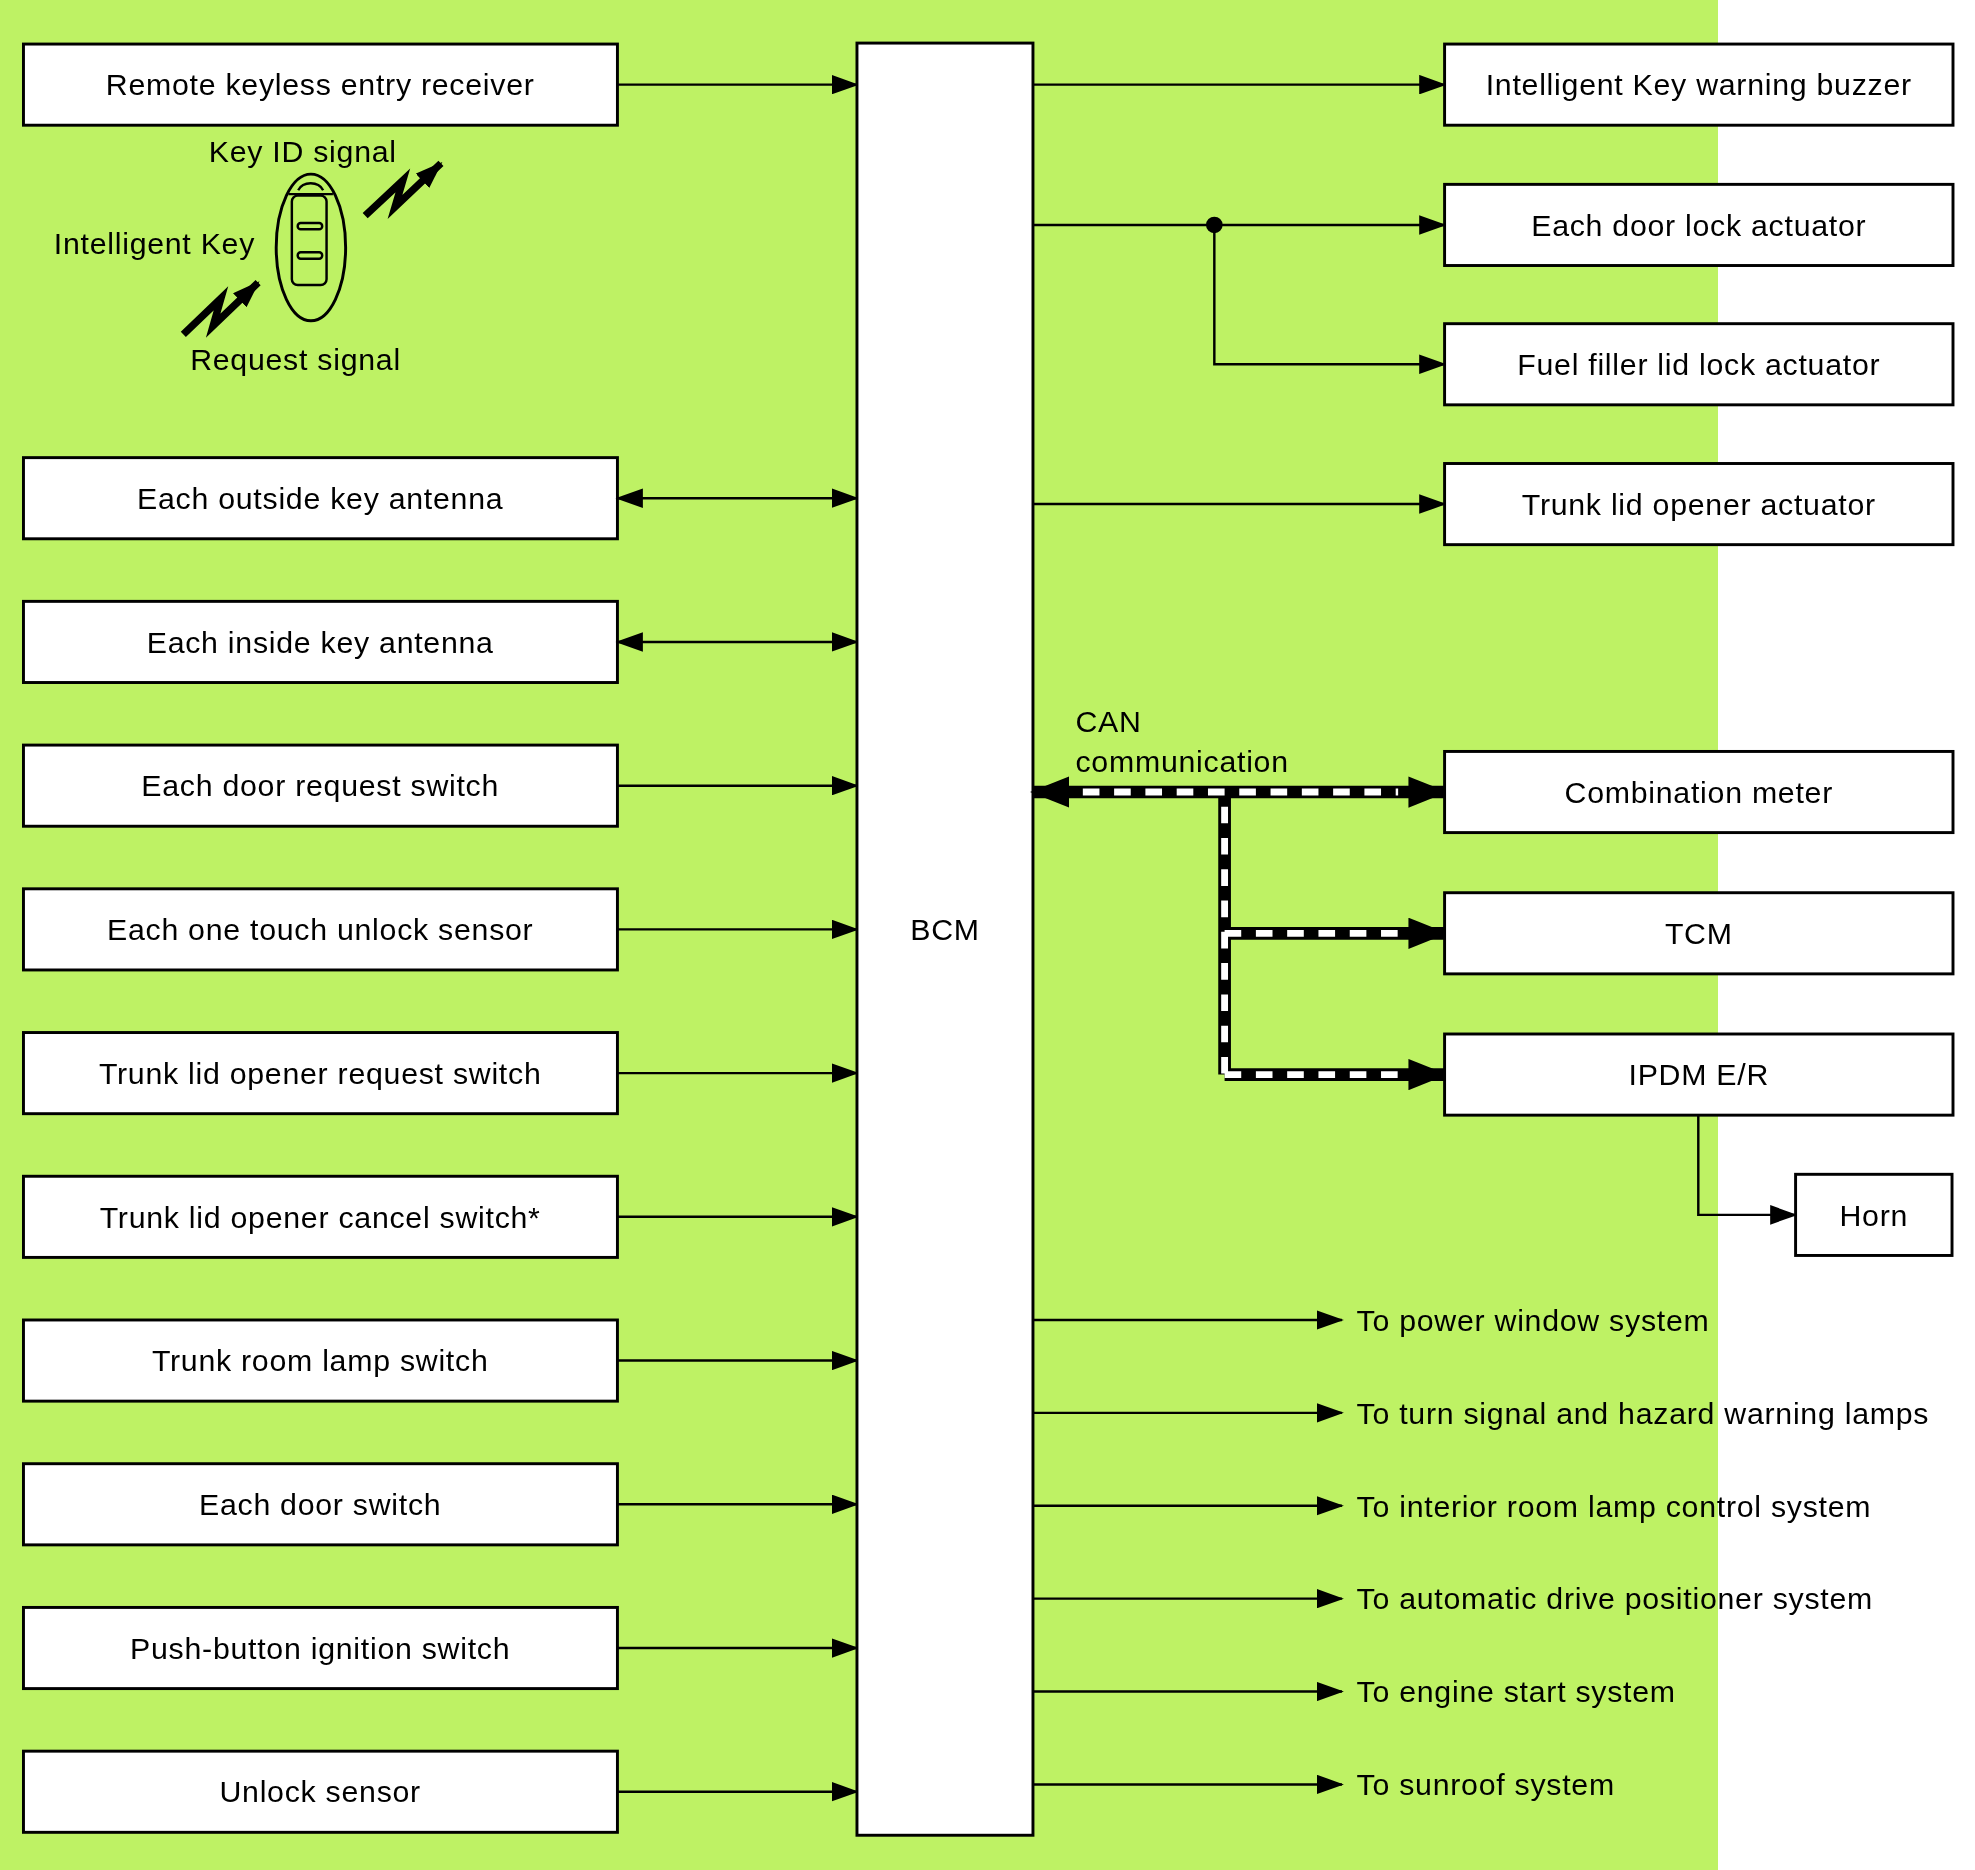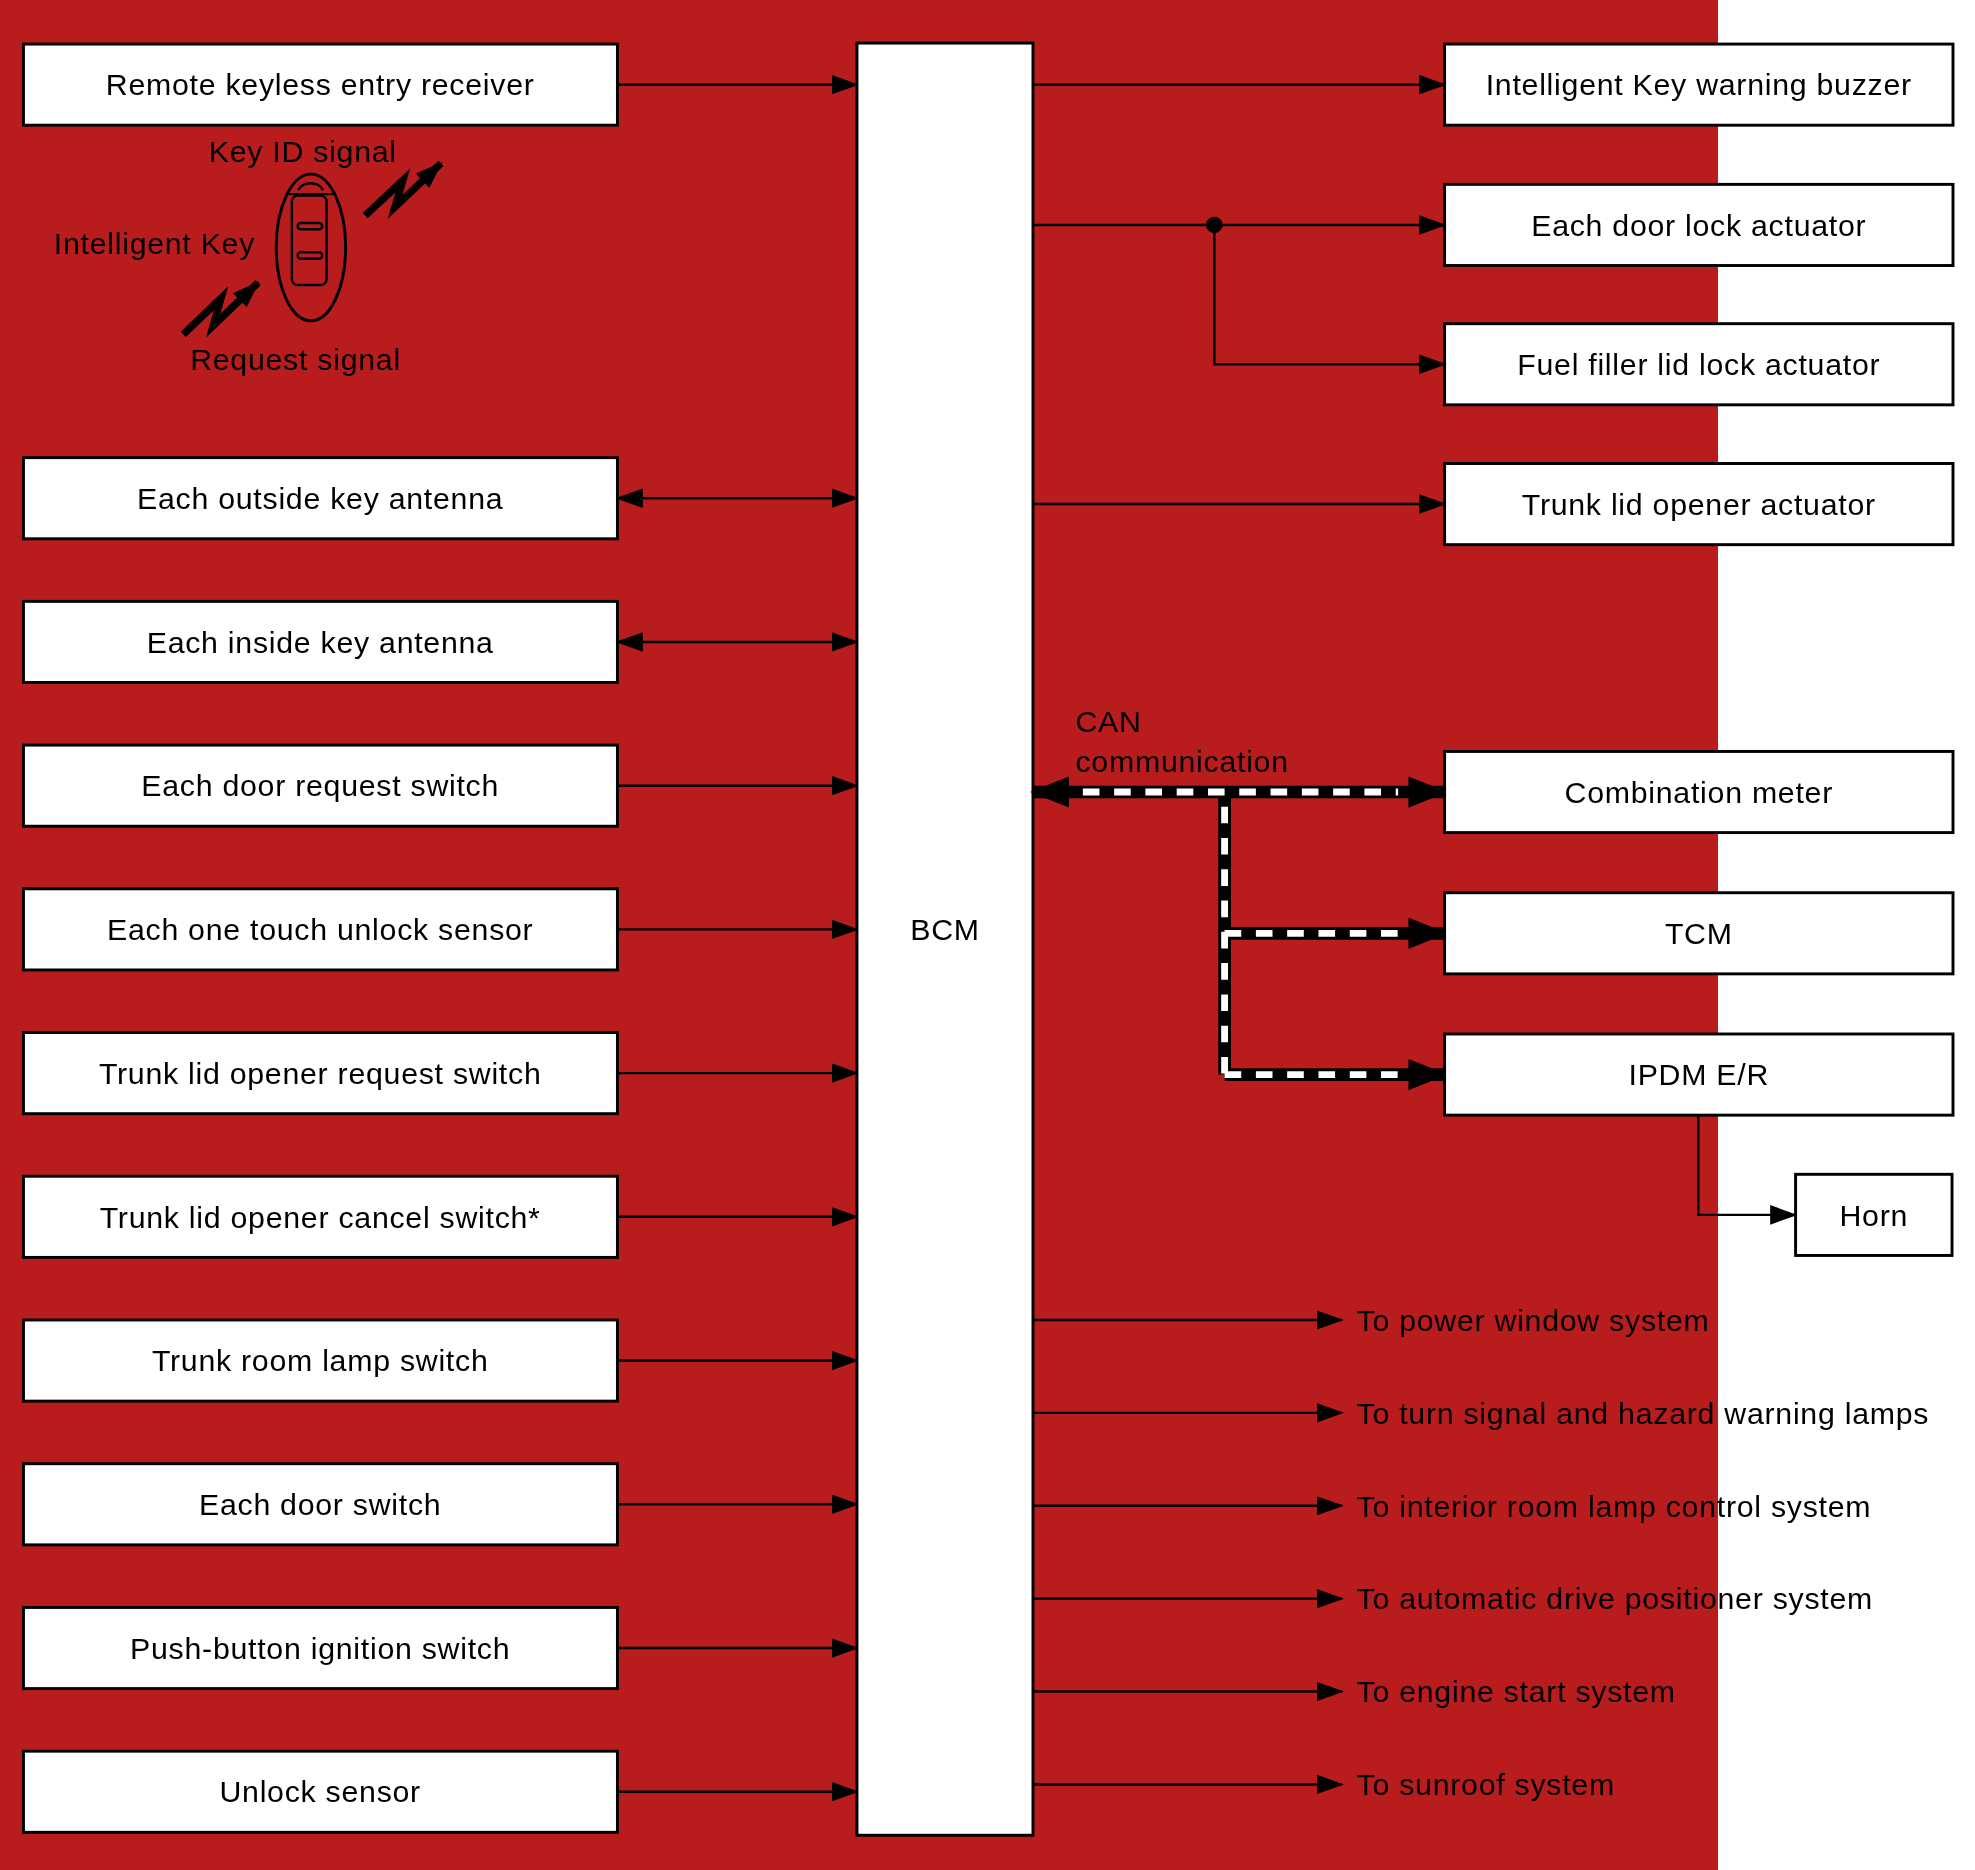--- a/index.html
+++ b/index.html
@@ -6,21 +6,21 @@
     margin: 0;
     padding: 0;
     background: #ffffff;
     width: 1975px;
     height: 1871px;
   }
   .stage {
     position: relative;
     width: 1718px;
     height: 1871px;
-    background: #b91c1c;
+    background: #bef264;
   }
   svg { display: block; }
   .box {
     fill: #ffffff;
     stroke: #000000;
     stroke-width: 6;
   }
   .lbl {
     font-family: "Liberation Sans", sans-serif;
     font-size: 62px;

